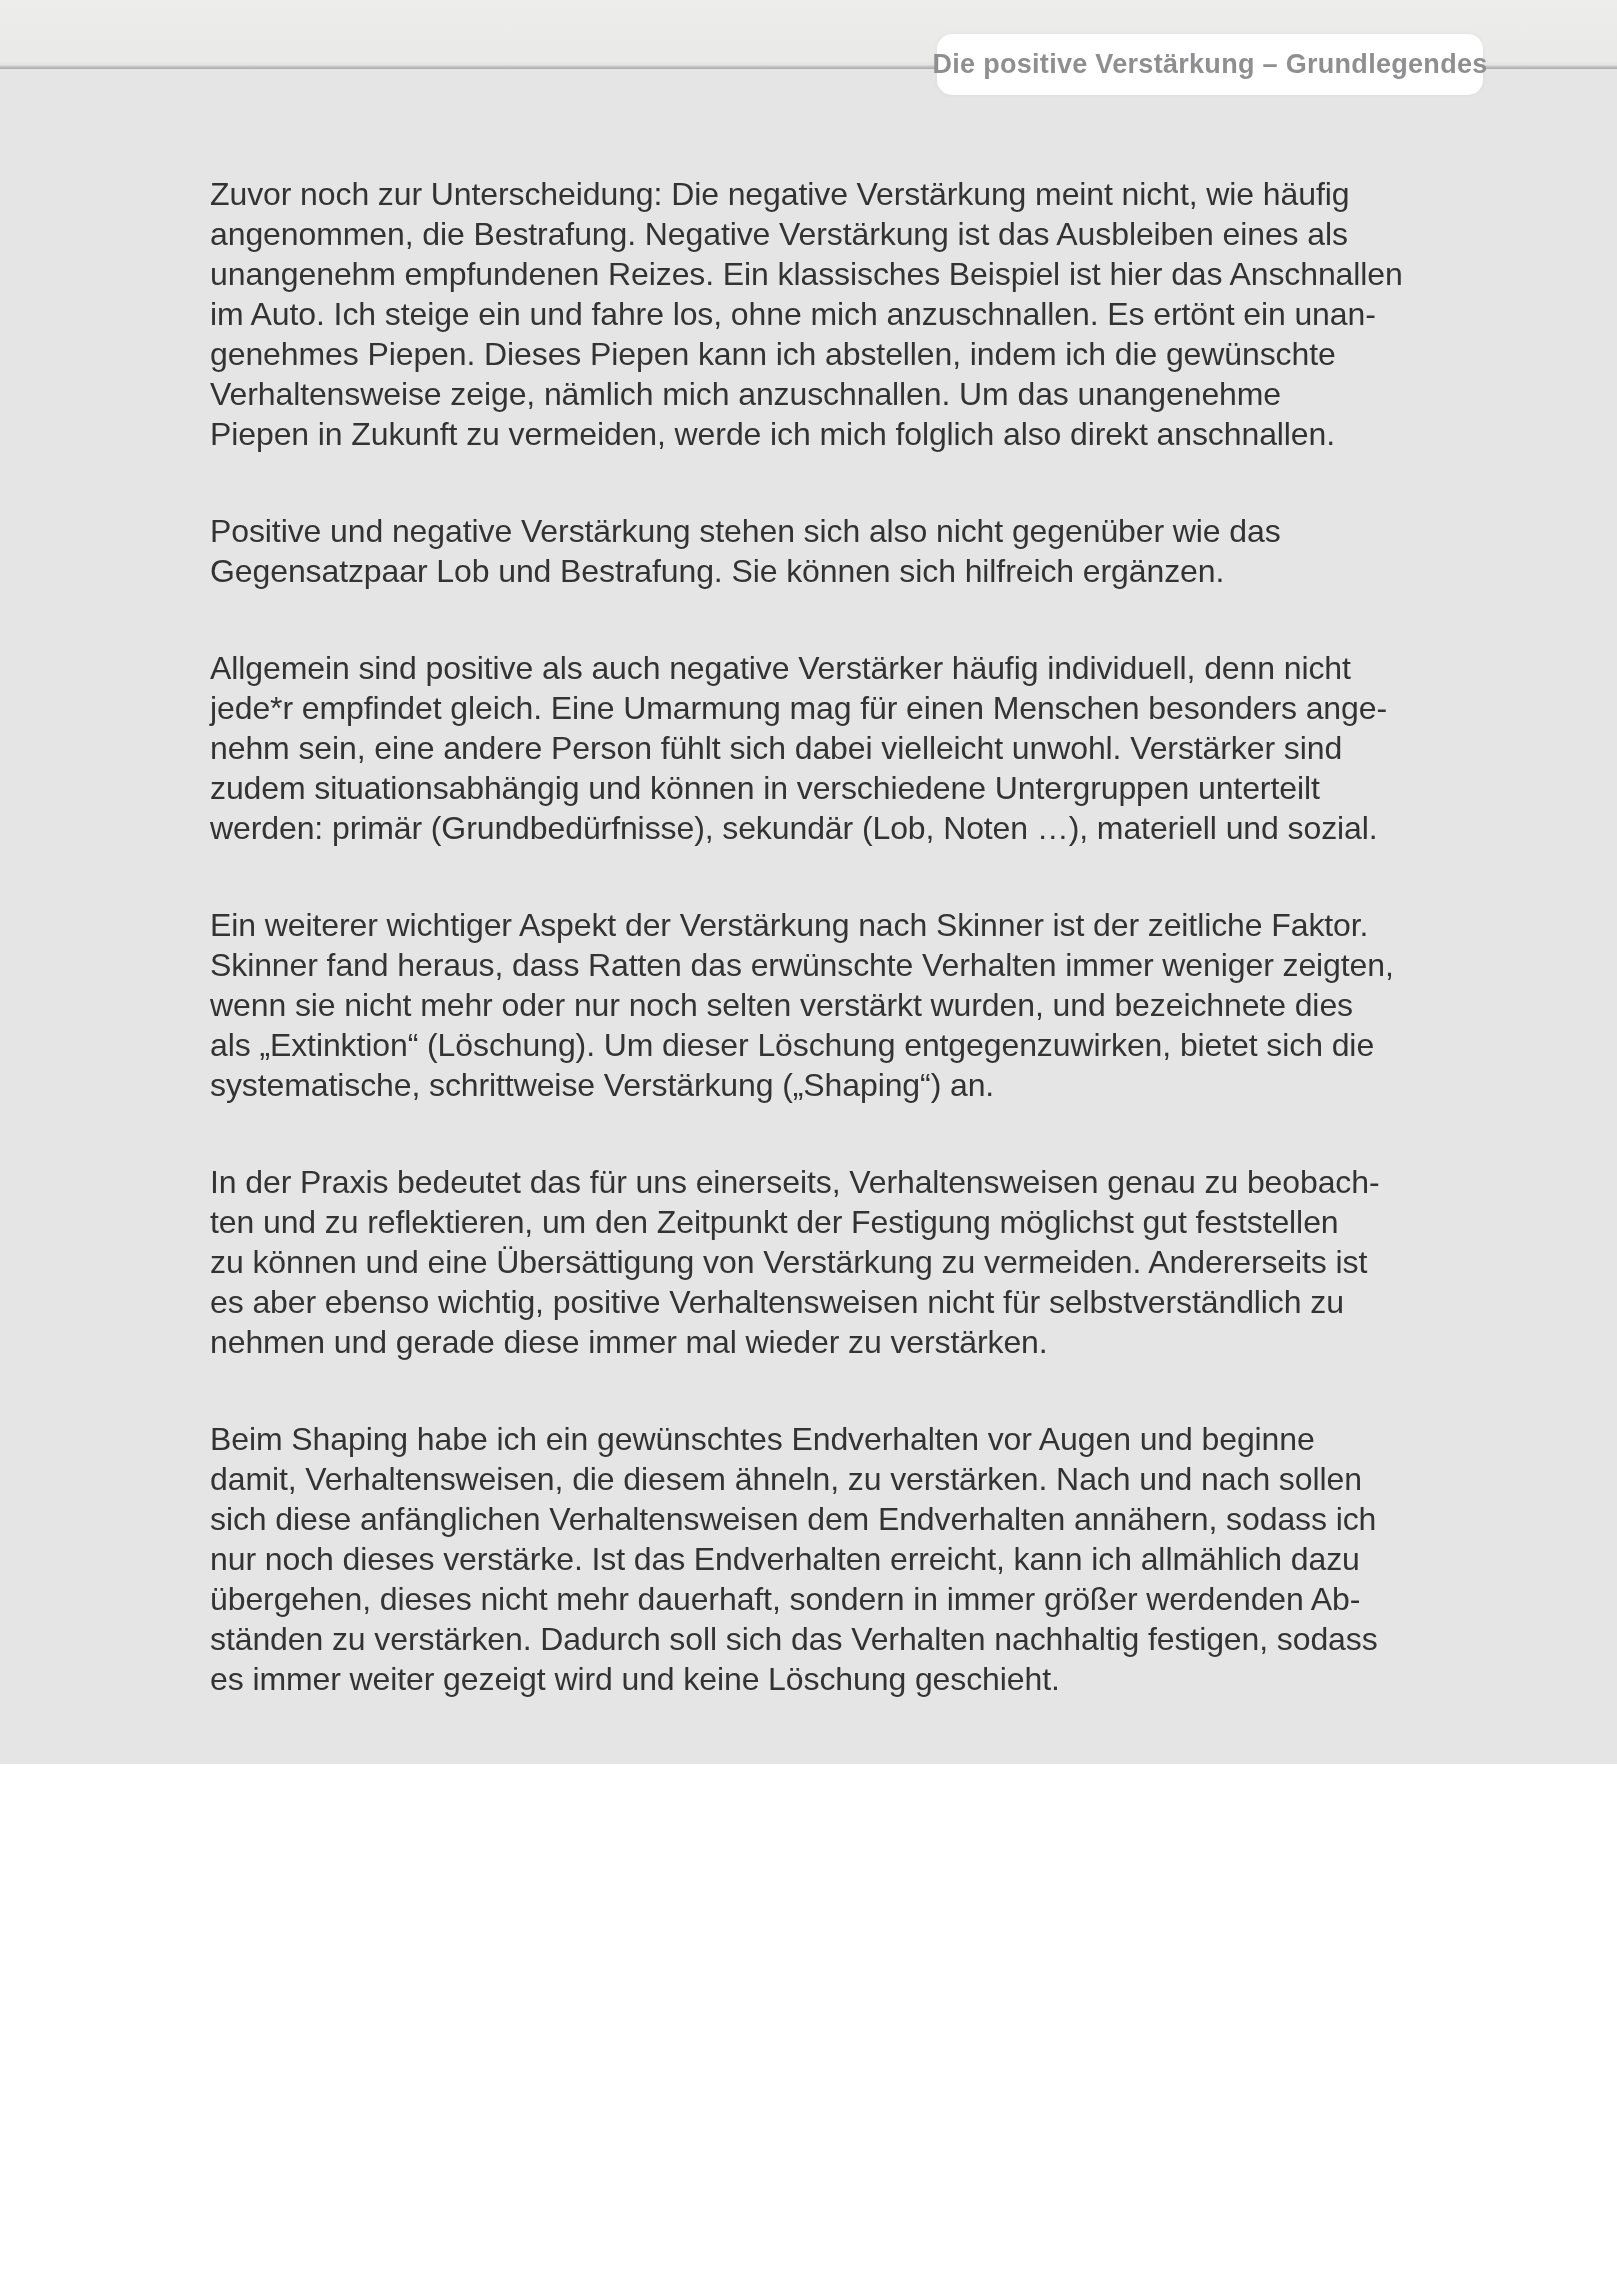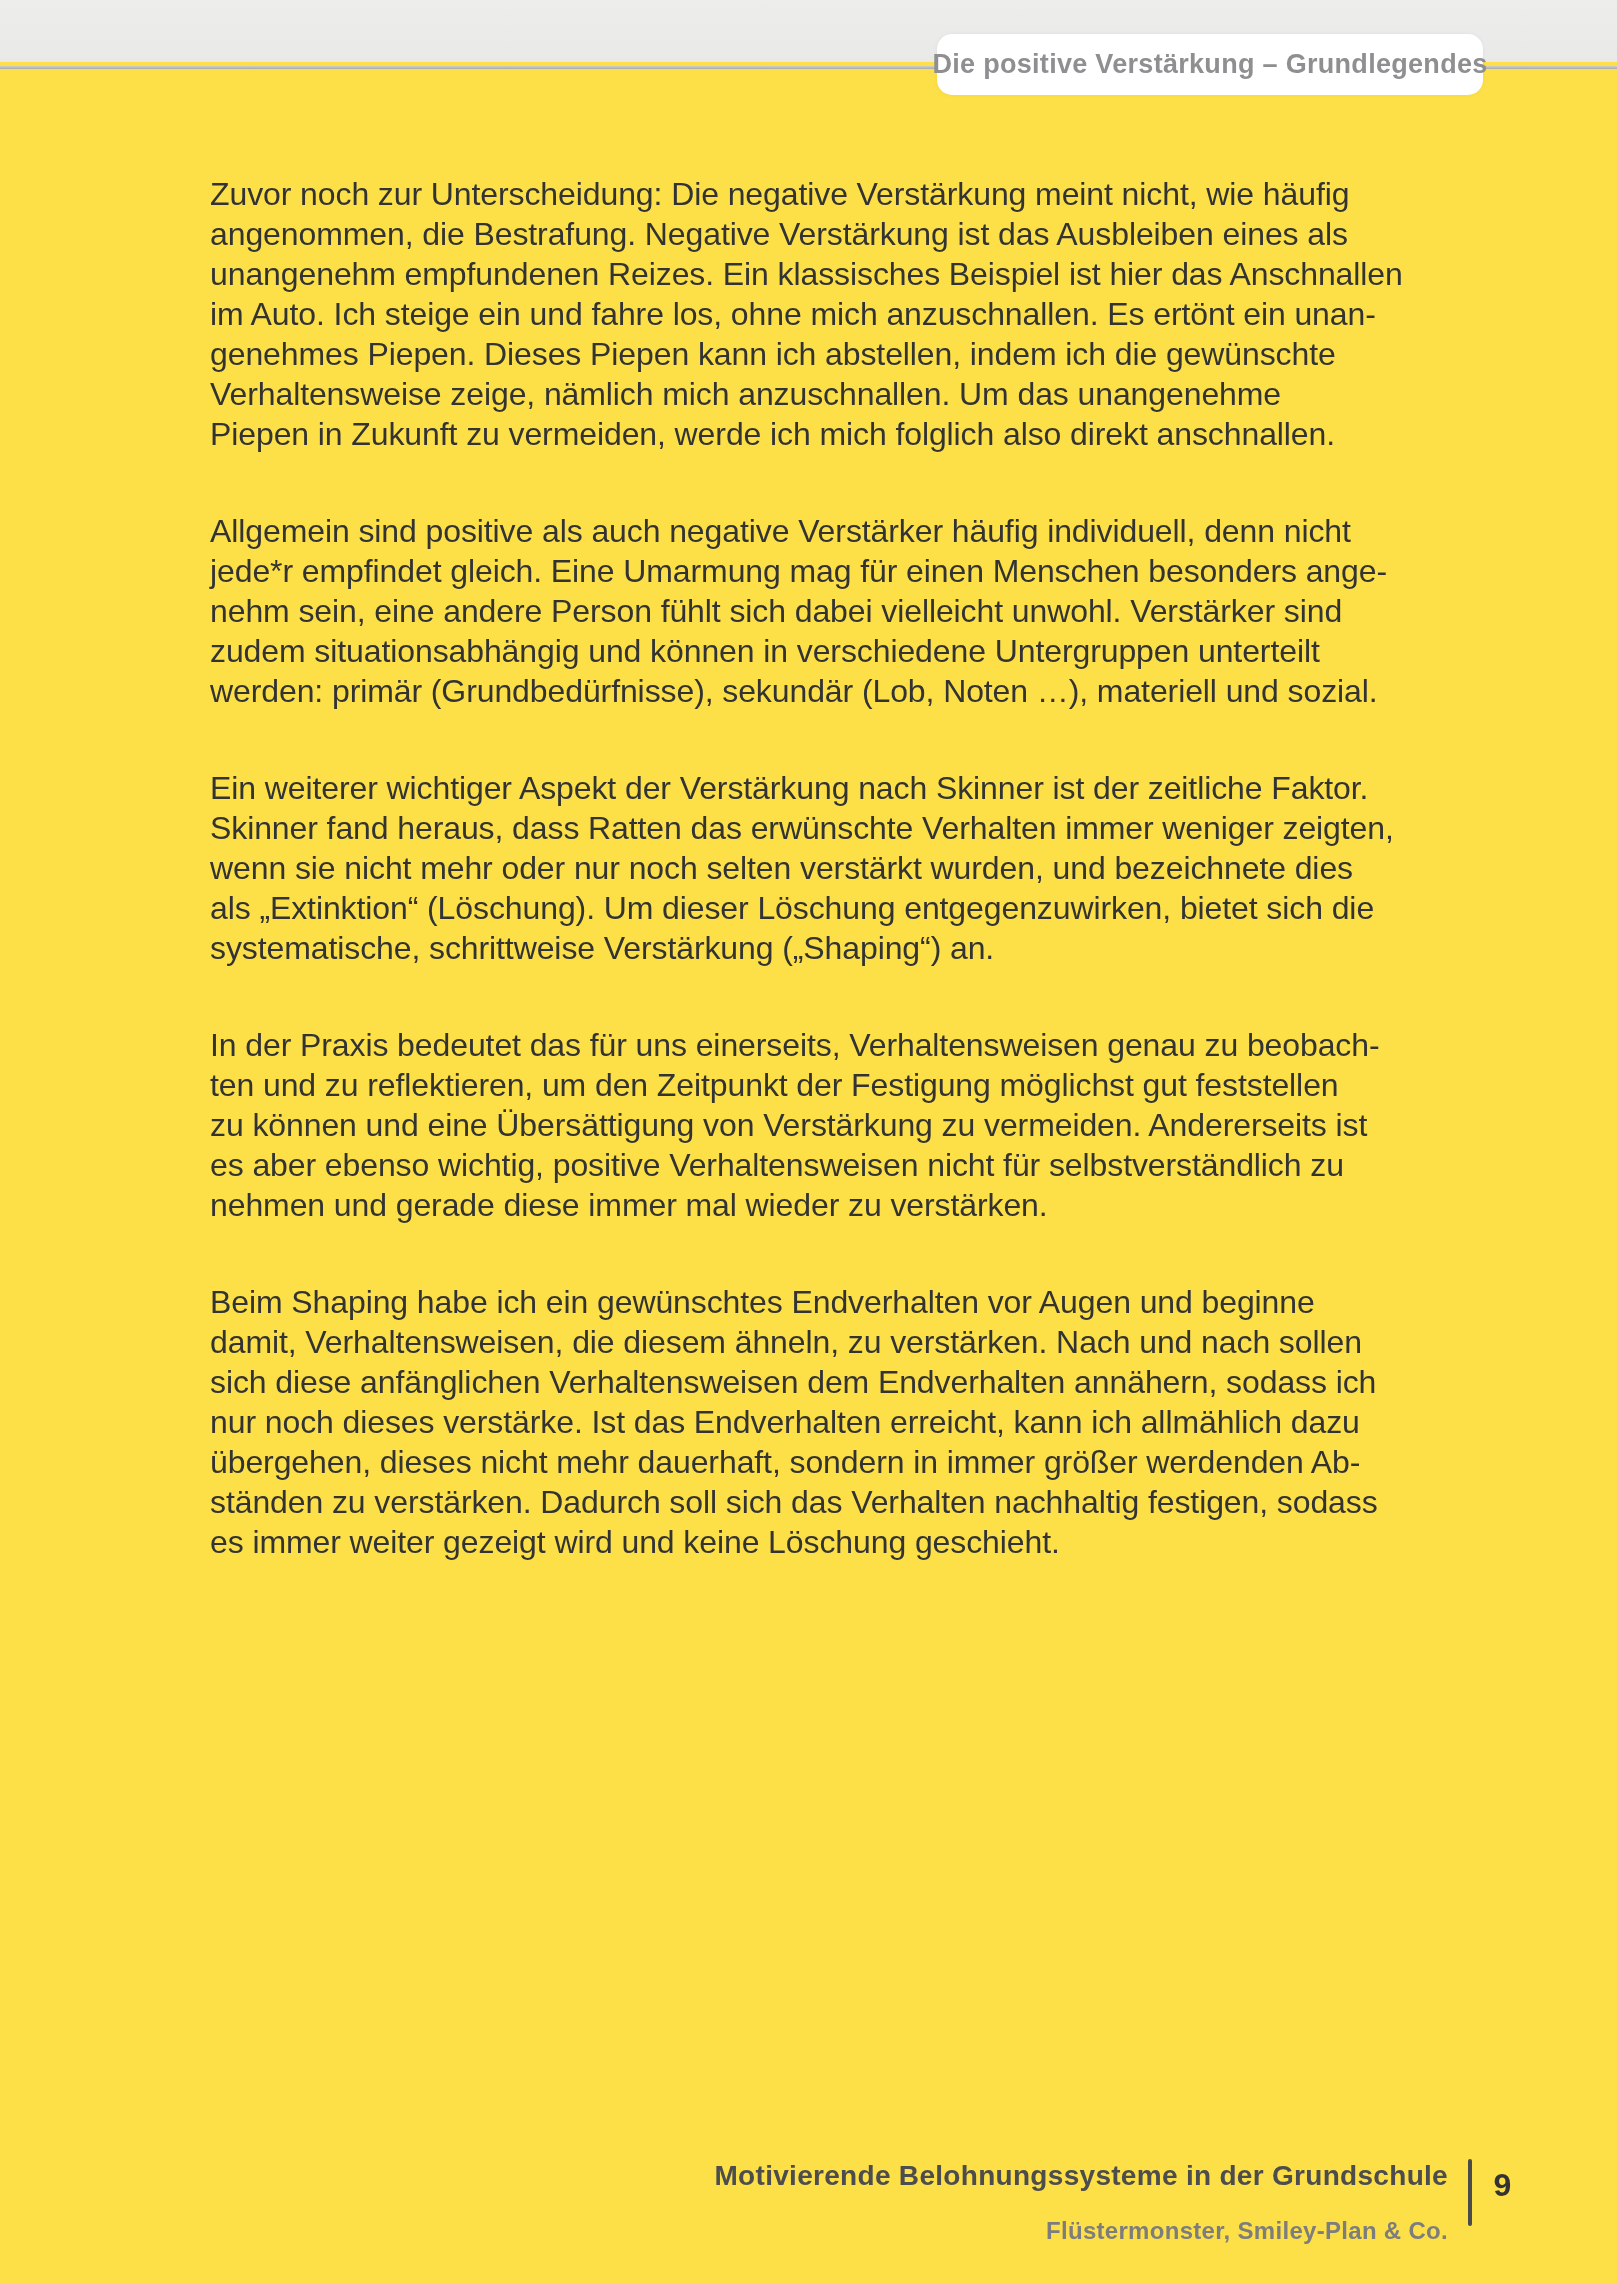--- a/index.html
+++ b/index.html
@@ -1,20 +1,20 @@
 <!DOCTYPE html>
 <html lang="de" style="font-size:10.8px"><head>
 <meta charset="utf-8">
 <style>
   html,body{margin:0;padding:0;}
   .page{
     position:relative;
     width:1617px;
-    height:2284px;
-    background:#fde047;
+    height:1764px;
+    background:#e5e5e5;
     font-family:"Liberation Sans", sans-serif;
     overflow:hidden;
   }
   
   .top-band{
     position:absolute; left:0; top:0;
     width:1617px; height:62px;
     background:linear-gradient(#ededec,#e9e9e8);
   }
   .header-rule{
@@ -102,20 +102,22 @@
   </div>
 
   <div class="content">
     <p class="para">Zuvor noch zur Unterscheidung: Die negative Verstärkung meint nicht, wie häufig
 angenommen, die Bestrafung. Negative Verstärkung ist das Ausbleiben eines als
 unangenehm empfundenen Reizes. Ein klassisches Beispiel ist hier das Anschnallen
 im Auto. Ich steige ein und fahre los, ohne mich anzuschnallen. Es ertönt ein unan-
 genehmes Piepen. Dieses Piepen kann ich abstellen, indem ich die gewünschte
 Verhaltensweise zeige, nämlich mich anzuschnallen. Um das unangenehme
 Piepen in Zukunft zu vermeiden, werde ich mich folglich also direkt anschnallen.</p>
+    <p class="para">Positive und negative Verstärkung stehen sich also nicht gegenüber wie das
+Gegensatzpaar Lob und Bestrafung. Sie können sich hilfreich ergänzen.</p>
     <p class="para">Allgemein sind positive als auch negative Verstärker häufig individuell, denn nicht
 jede*r empfindet gleich. Eine Umarmung mag für einen Menschen besonders ange-
 nehm sein, eine andere Person fühlt sich dabei vielleicht unwohl. Verstärker sind
 zudem situationsabhängig und können in verschiedene Untergruppen unterteilt
 werden: primär (Grundbedürfnisse), sekundär (Lob, Noten …), materiell und sozial.</p>
     <p class="para">Ein weiterer wichtiger Aspekt der Verstärkung nach Skinner ist der zeitliche Faktor.
 Skinner fand heraus, dass Ratten das erwünschte Verhalten immer weniger zeigten,
 wenn sie nicht mehr oder nur noch selten verstärkt wurden, und bezeichnete dies
 als „Extinktion“ (Löschung). Um dieser Löschung entgegenzuwirken, bietet sich die
 systematische, schrittweise Verstärkung („Shaping“) an.</p>

